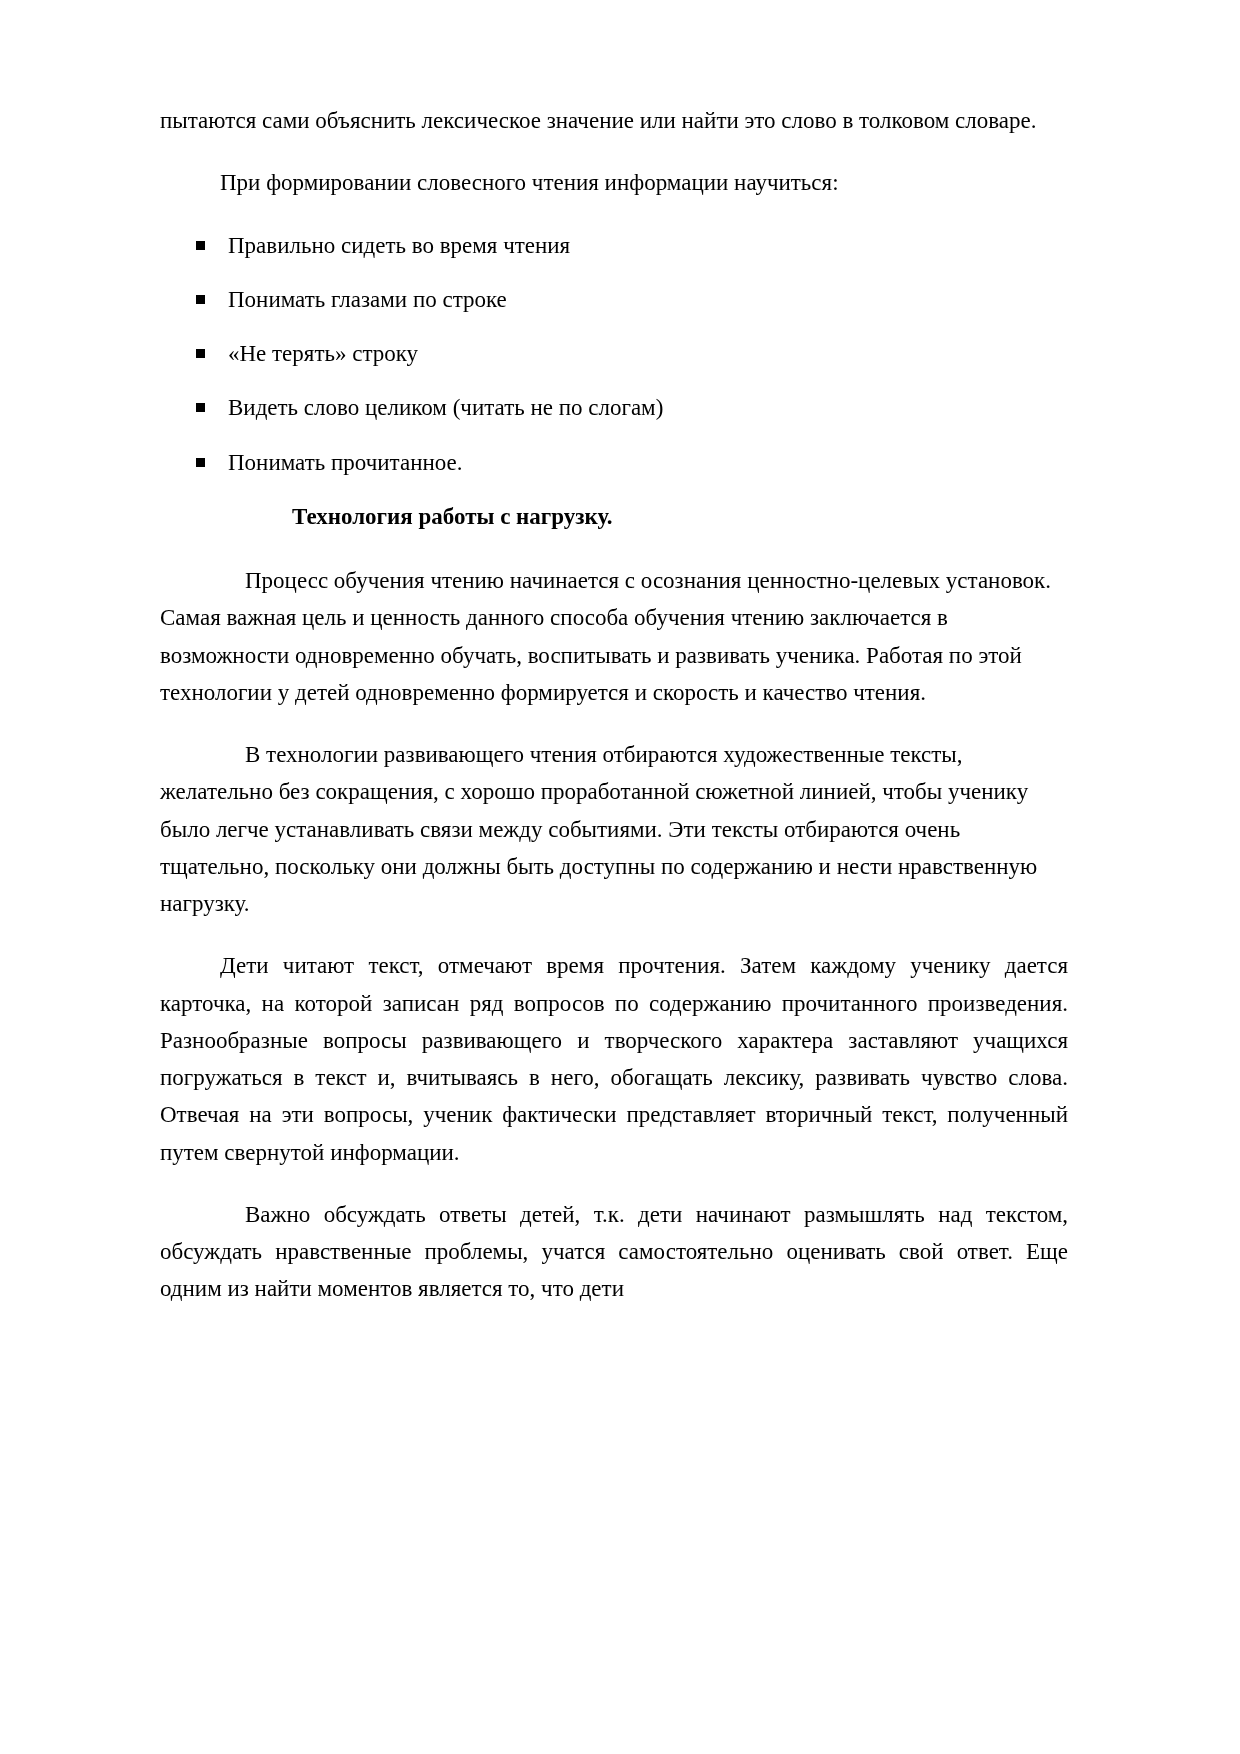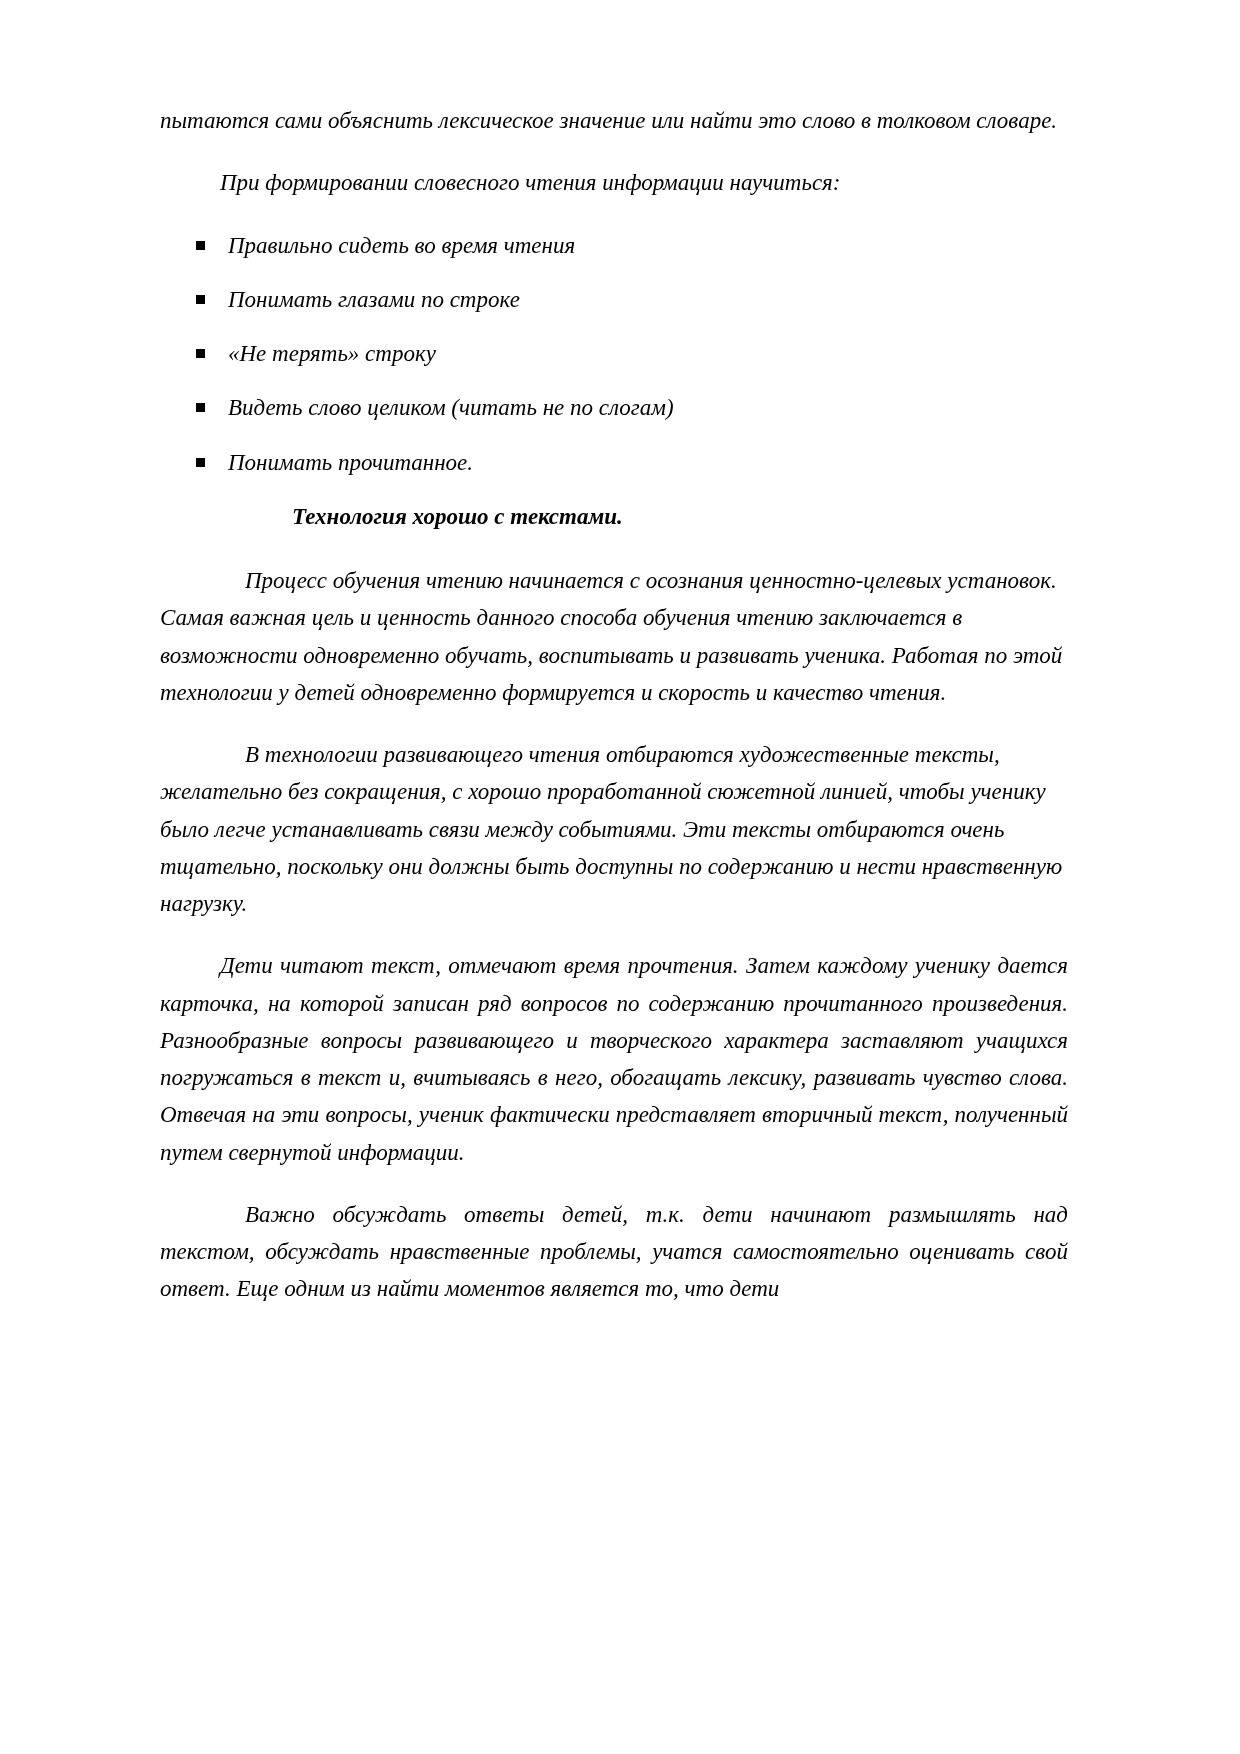--- a/index.html
+++ b/index.html
@@ -14,21 +14,20 @@
     color: #000000;
     overflow: hidden;
   }
   .page {
     box-sizing: border-box;
     width: 1240px;
     height: 1754px;
     padding: 102px 172px 60px 160px;
     font-size: 23px;
     line-height: 1.62;
-    font-style: italic;
   }
   p.para {
     margin: 0 0 25px 0;
   }
   .justify { text-align: justify; }
   .left { text-align: left; }
   .indent-sm { text-indent: 60px; }
   .indent-md { text-indent: 85px; }
 
   ul.bullet-list {
@@ -81,21 +80,21 @@
     <li>
       <span class="bullet-square"></span>
       <span>Видеть слово целиком (читать не по слогам)</span>
     </li>
     <li>
       <span class="bullet-square"></span>
       <span>Понимать прочитанное.</span>
     </li>
   </ul>
 
-  <h2 class="section-heading">Технология хорошо с текстами.</h2>
+  <h2 class="section-heading">Технология работы с нагрузку.</h2>
 
   <p class="para left indent-md">Процесс обучения чтению начинается с осознания ценностно-целевых установок. Самая важная цель и ценность данного способа обучения чтению заключается в возможности одновременно обучать, воспитывать и развивать ученика. Работая по этой технологии у детей одновременно формируется и скорость и качество чтения.</p>
 
   <p class="para left indent-md">В технологии развивающего чтения отбираются художественные тексты, желательно без сокращения, с хорошо проработанной сюжетной линией, чтобы ученику было легче устанавливать связи между событиями. Эти тексты отбираются очень тщательно, поскольку они должны быть доступны по содержанию и нести нравственную нагрузку.</p>
 
   <p class="para justify indent-sm">Дети читают текст, отмечают время прочтения. Затем каждому ученику дается карточка, на которой записан ряд вопросов по содержанию прочитанного произведения. Разнообразные вопросы развивающего и творческого характера заставляют учащихся погружаться в текст и, вчитываясь в него, обогащать лексику, развивать чувство слова. Отвечая на эти вопросы, ученик фактически представляет вторичный текст, полученный путем свернутой информации.</p>
 
   <p class="para justify indent-md">Важно обсуждать ответы детей, т.к. дети начинают размышлять над текстом, обсуждать нравственные проблемы, учатся самостоятельно оценивать свой ответ. Еще одним из найти моментов является то, что дети</p>
 
 </div>

